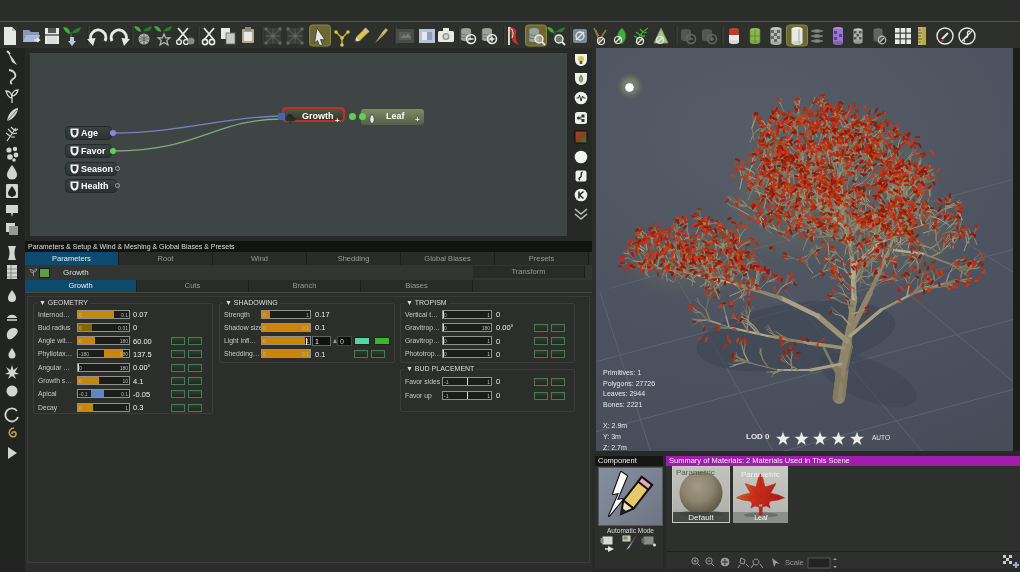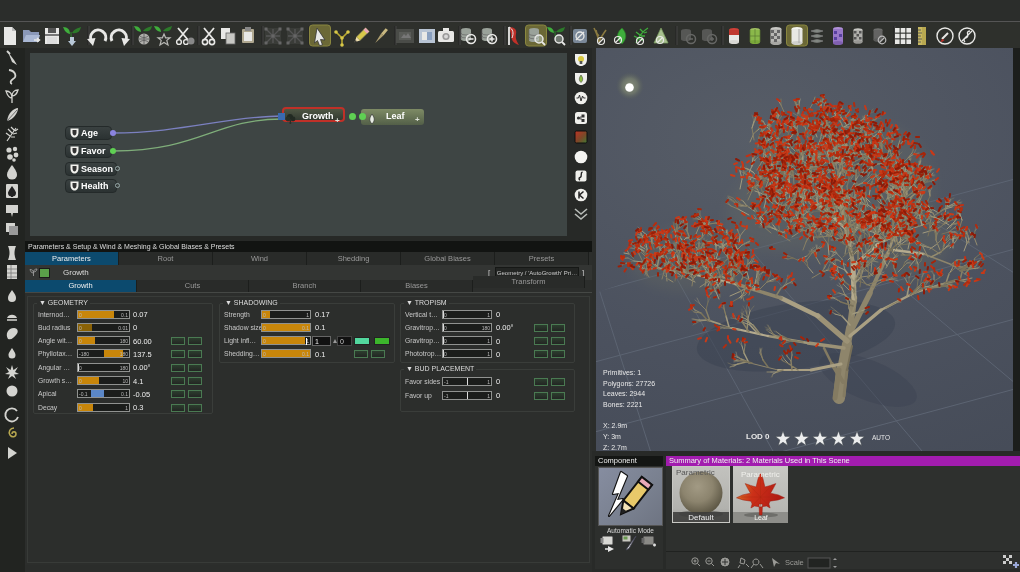--- a/index.html
+++ b/index.html
@@ -578,21 +578,21 @@
       </svg>
 <div style="position:absolute;left:14px;top:15.5px;width:11px;height:10px;background:#5aa04a;border:1px solid #1a1a1a;"></div>
 <div style="position:absolute;left:38px;top:16px;font-size:8px;color:#ddd;">Growth</div>
 <div style="position:absolute;left:463px;top:16px;font-size:8px;color:#ccc;">[</div>
 <div style="position:absolute;left:470px;top:15px;width:84px;height:11px;background:#232523;border:1px solid #161816;color:#ccc;font-size:6px;line-height:10px;text-align:center;">Geometry / 'AutoGrowth' Pri…</div>
 <div style="position:absolute;left:557px;top:16px;font-size:8px;color:#ccc;">]</div>
 <div class="tab sel" style="left:0px;top:28px;width:112px;height:12px;line-height:12px;">Growth</div>
 <div class="tab" style="left:112px;top:28px;width:112px;height:12px;line-height:12px;">Cuts</div>
 <div class="tab" style="left:224px;top:28px;width:112px;height:12px;line-height:12px;">Branch</div>
 <div class="tab" style="left:336px;top:28px;width:112px;height:12px;line-height:12px;">Biases</div>
-<div class="tab" style="left:448px;top:24px;width:112px;height:12px;line-height:12px;text-align:center;">Transform</div>
+<div class="tab" style="left:448px;top:14px;width:112px;height:12px;line-height:12px;text-align:center;">Transform</div>
 <div style="position:absolute;left:0;top:40px;width:567px;height:1px;background:#454845;"></div>
 <div class="secbox" style="left:8px;top:51px;width:180px;height:111px;"></div>
 <div class="sechdr" style="left:12px;top:47px;background:#2c2e2c;padding:0 2px;">▼ GEOMETRY</div>
 <div class="plabel" style="left:13px;top:58.5px;">Internod…</div>
 <div class="slider" style="left:52px;top:57.5px;width:53px;">
         <div class="sfill" style="left:0%;width:70%;background:#c8860a;"></div>
         <span class="smin">0</span>
         <span class="smax">0.1</span>
       </div>
 <div class="pval" style="left:108px;top:58.0px;">0.07</div>

